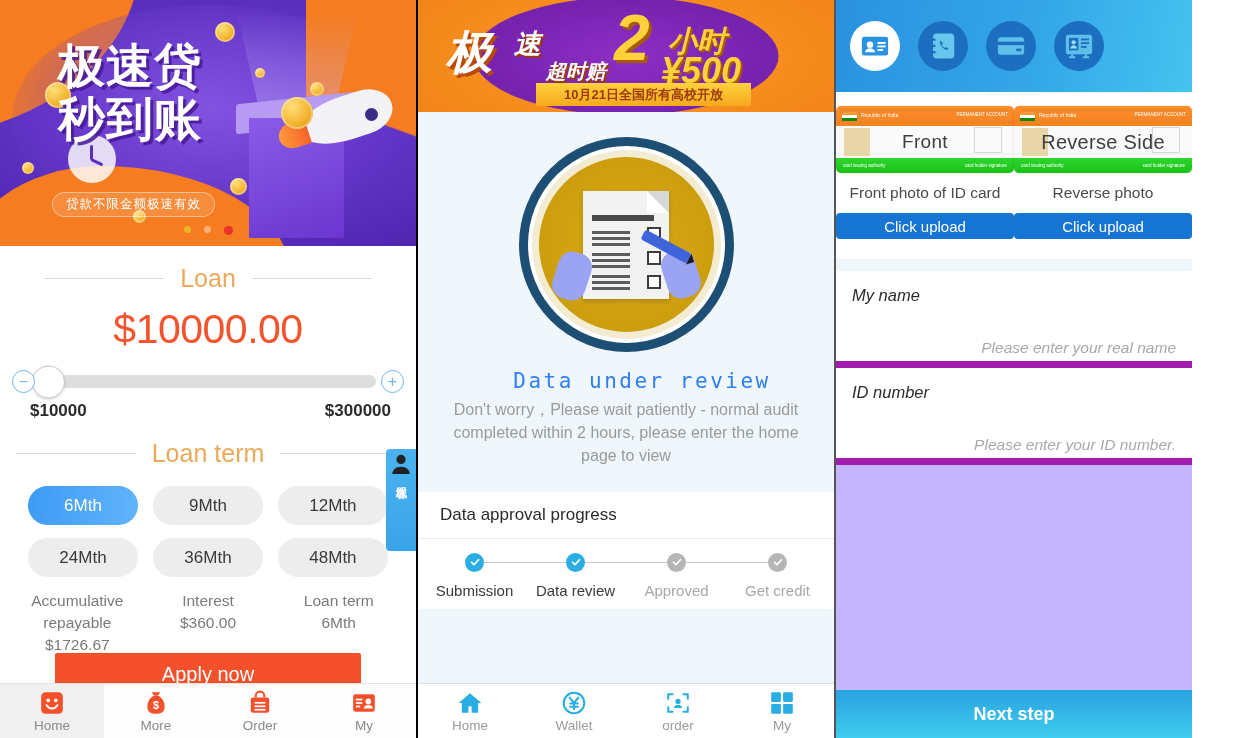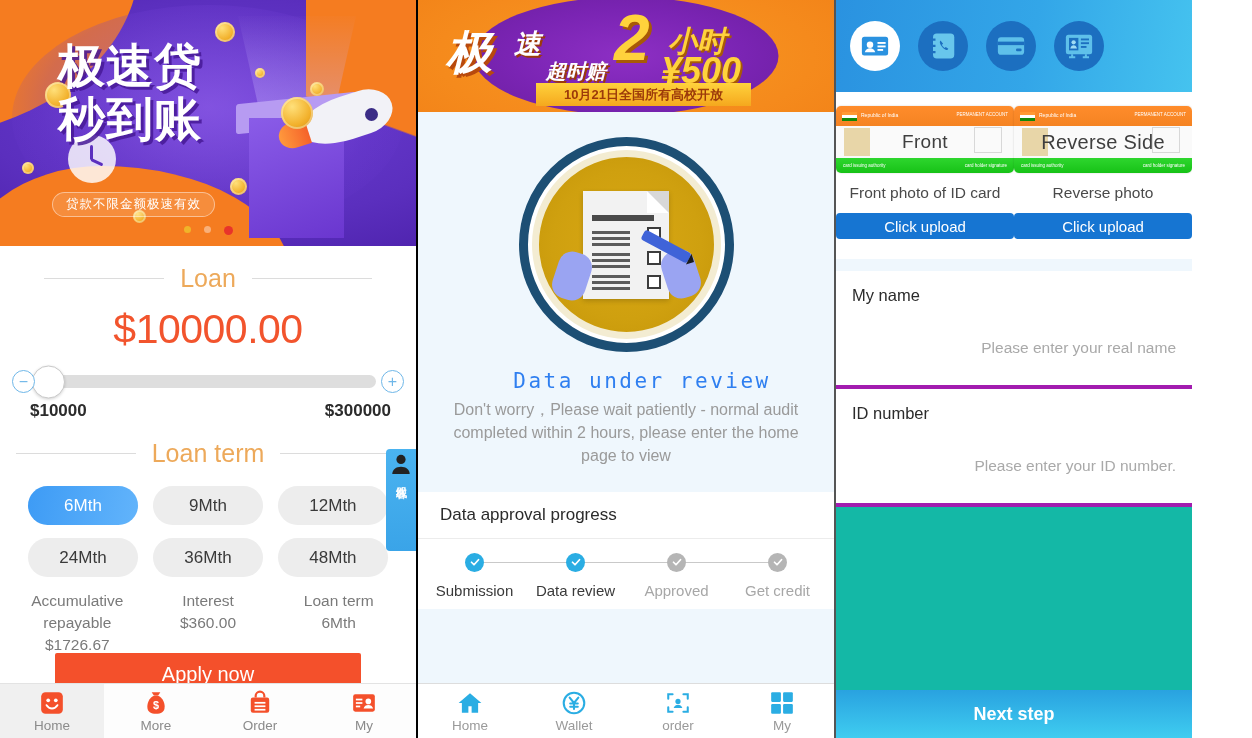--- a/index.html
+++ b/index.html
@@ -6,21 +6,21 @@
   html, body {
     width: 1252px; height: 738px;
     background: #ffffff;
     font-family: "Liberation Sans", sans-serif;
     overflow: hidden;
   }
   .screen { display: flex; width: 1252px; height: 738px; }
   .panel { position: relative; height: 738px; overflow: hidden; background: #fff; }
   .p1 { width: 418px; border-right: 2px solid #000000; }
   .p2 { width: 418px; border-right: 2px solid #555; background: #eff7fd; }
-  .p3 { width: 356px; background: #14b8a6; }
+  .p3 { width: 356px; background: #c4b5fd; }
 
   
   .banner {
     position: relative; width: 100%; height: 246px;
     background: radial-gradient(ellipse 130% 100% at 55% 45%, #6b3ed4 0%, #5b2fbe 45%, #4a1fa8 75%, #3d1792 100%);
     overflow: hidden;
   }
   .banner-orange-tl {
     position: absolute; left: -60px; top: -40px; width: 210px; height: 160px;
     background: #f57c20; border-radius: 0 0 100% 0; transform: rotate(-8deg);
@@ -273,21 +273,21 @@
   .idc-word.sm { font-size: 20px; }
   .idc-bot { height: 15px; background: linear-gradient(180deg,#2ed62e,#17c217); position: relative; }
   .idc-bl { position: absolute; left: 7px; top: 5px; font-size: 4.5px; color: #fff; }
   .idc-br { position: absolute; right: 7px; top: 5px; font-size: 4.5px; color: #fff; }
   .up-cap { margin-top: 11px; font-size: 15.5px; color: #4a4a4a; }
   .up-btn {
     margin-top: 11px; width: 178px; height: 26px; border-radius: 4px;
     background: #1675d2; color: #fff; font-size: 15px;
     display: flex; align-items: center; justify-content: center;
   }
-  .field { background: #fff; padding: 15px 16px 28px; border-bottom: 4px solid #a21caf; }
+  .field { background: #fff; padding: 15px 16px 4px; border-bottom: 7px solid #a21caf; font-style: italic; }
   .field-lbl { font-size: 16.5px; color: #2b2b2b; }
   .field-ph { text-align: right; font-size: 15.5px; color: #a9a9a9; margin-top: 34px; }
   .next-btn {
     position: absolute; left: 0; bottom: 0; width: 100%; height: 48px;
     background: linear-gradient(180deg, #29a2e0, #3fcdf0);
     color: #fff; font-size: 18px; font-weight: bold;
     display: flex; align-items: center; justify-content: center;
   }
 </style>
 </head>

